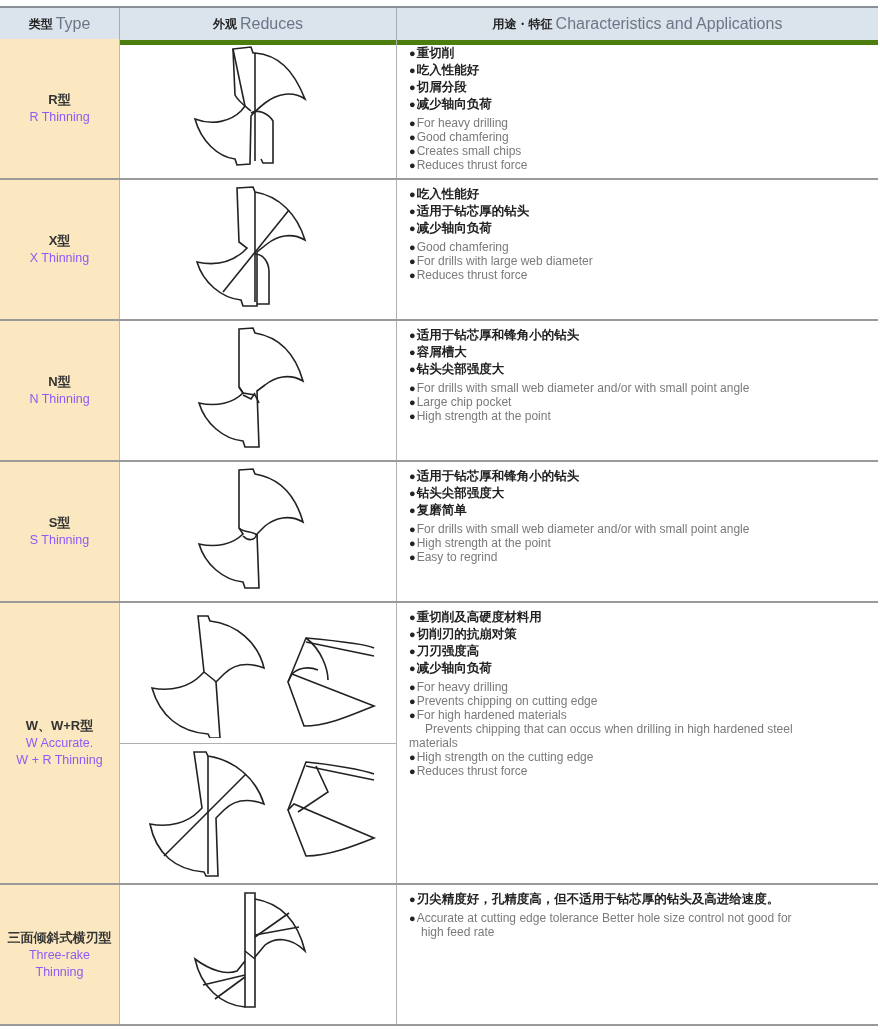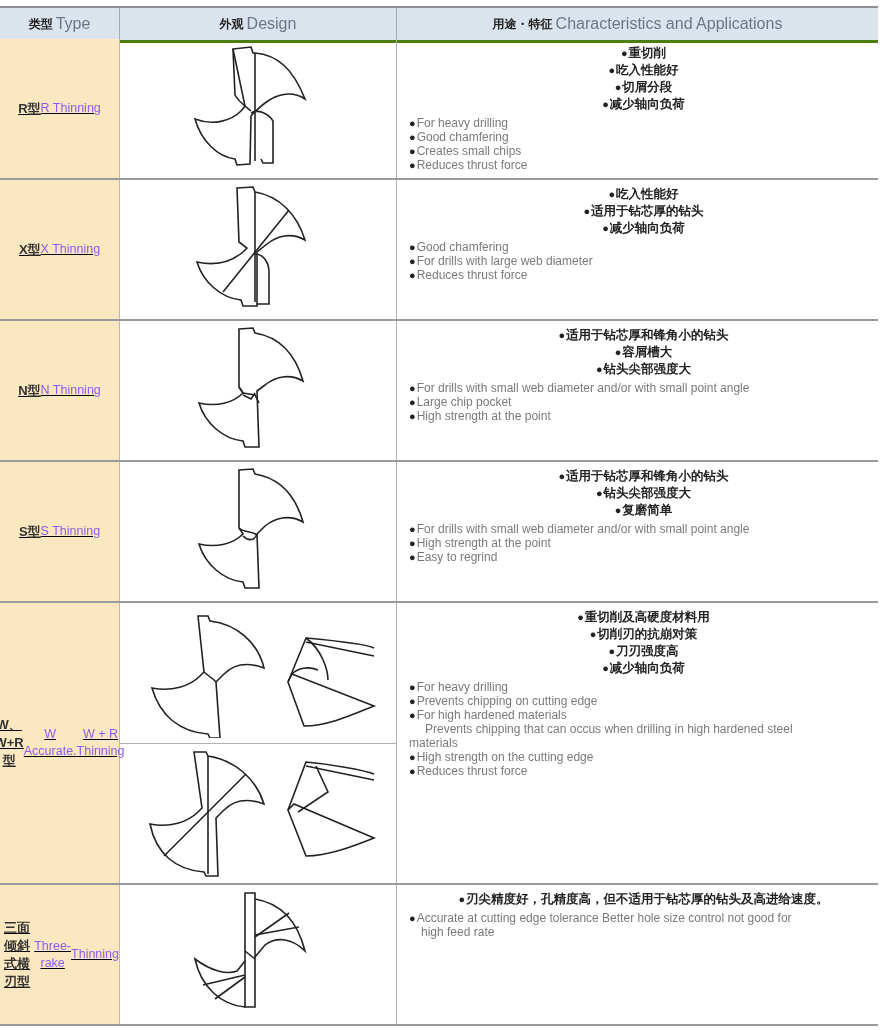--- a/index.html
+++ b/index.html
@@ -1,49 +1,49 @@
 <!DOCTYPE html>
 <html><head>
 <meta charset="utf-8">
 <style>
   html, body { margin:0; padding:0; background:#ffffff; }
   body { width:880px; height:1030px; overflow:hidden; font-family:"Liberation Sans","DejaVu Sans",sans-serif; }
   .tbl { position:absolute; left:0; top:0; width:878px; }
-  .hdr { position:absolute; left:0; top:6px; width:878px; height:32px; background:#dbe3ec; border-top:2px solid #8a8f96; border-bottom:3px solid #4d7c0f; display:flex; }
+  .hdr { position:absolute; left:0; top:6px; width:878px; height:32px; background:#dbe3ec; border-top:2px solid #8a8f96; border-bottom:5px solid #4d7c0f; display:flex; }
   .hdr .c { display:flex; align-items:center; justify-content:center; font-size:12px; color:#555; border-right:1px solid #a6acb3; box-sizing:border-box; }
   .hdr .c:last-child { border-right:none; }
   .hdr .zh { color:#222; font-weight:bold; margin-right:3px; }
   .hdr .en { color:#6b7787; font-size:16px; }
   .row { position:absolute; left:0; width:878px; border-bottom:2px solid #9a9a9a; display:flex; box-sizing:border-box; }
-  .type { width:120px; background:#fbe8c0; border-right:1px solid #c9b89a; display:flex; flex-direction:row; align-items:center; justify-content:center; box-sizing:border-box; text-align:center;text-decoration:underline; }
+  .type { width:120px; background:#fbe8c0; border-right:1px solid #c9b89a; display:flex; flex-direction:column; align-items:center; justify-content:center; box-sizing:border-box; text-align:center; }
   .type .tz { font-size:13px; color:#333; font-weight:bold; line-height:18px; }
   .type .te { font-size:12.5px; color:#8b5cf6; line-height:17px; }
   .design { width:277px; border-right:1px solid #b0b0b0; box-sizing:border-box; position:relative; display:flex; align-items:center; justify-content:center; }
   .design svg { display:block; }
   .chars { flex:1; padding:6px 0 0 12px; box-sizing:border-box; }
-  .zhl { font-size:12.5px; color:#222; line-height:17px; font-weight:bold;text-align:center; }
+  .zhl { font-size:12.5px; color:#222; line-height:17px; font-weight:bold; }
   .enl { font-size:12px; color:#7a7a7a; line-height:14px; }
   .zhblock { margin-bottom:3px; }
   .b { color:#222; font-size:11px; margin-right:1px; }
   .sub { padding-left:4px; }
   .wsplit { border-bottom:1px solid #b0b0b0; }
 </style>
 </head>
 <body>
 
 <div class="tbl">
 
   <div class="hdr">
     <div class="c" style="width:120px">
       <span class="zh">类型</span>
         <span class="en">Type</span>
     </div>
     <div class="c" style="width:277px">
       <span class="zh">外观</span>
-        <span class="en">Design</span>
+        <span class="en">Reduces</span>
     </div>
     <div class="c" style="flex:1">
       <span class="zh">用途・特征</span>
         <span class="en">Characteristics and Applications</span>
     </div>
   </div>
 
   <div class="row" style="top:39px;height:141px">
     <div class="type">
       <div class="tz">R型</div>

